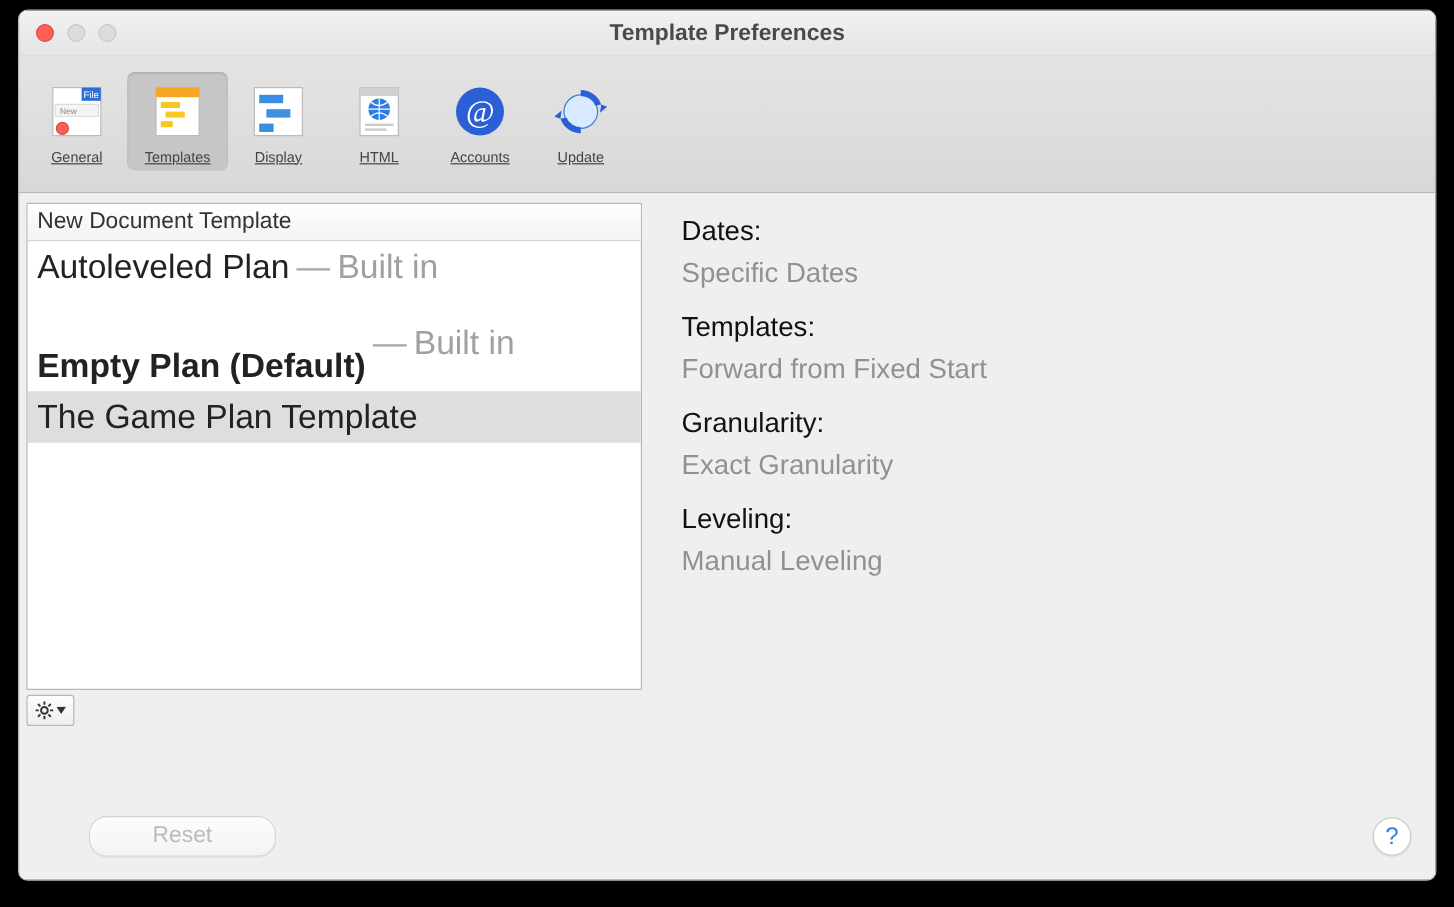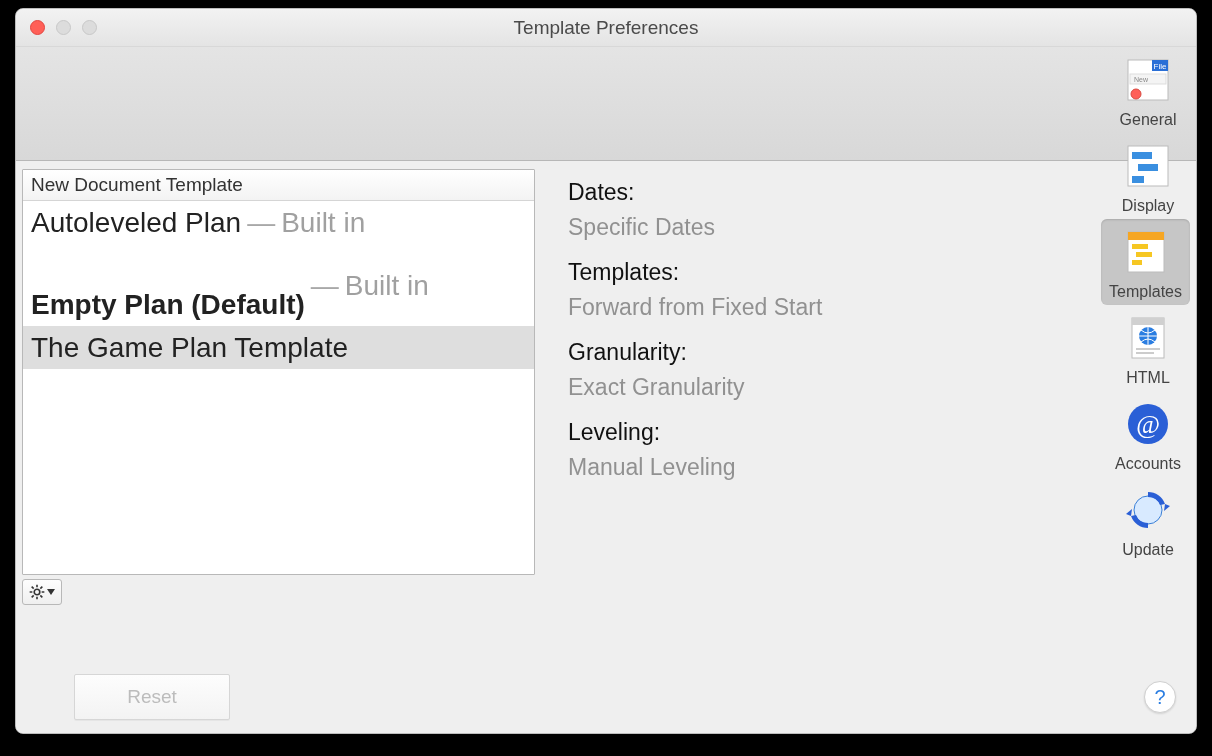--- a/index.html
+++ b/index.html
@@ -37,55 +37,55 @@
   .dot {
     width: 15px; height: 15px; border-radius: 50%;
     background: #dcdcdc; border: 1px solid #c8c8c8;
   }
   .dot.red { background: #ff5f57; border-color: #e24640; }
   .window-title {
     position: absolute; left: 0; right: 0;
     text-align: center;
     font-size: 19px;
     color: #4a4a4a;
-    font-weight: 400;
+    font-weight: 700;
     pointer-events: none;
   }
 
   
   .toolbar {
     height: 114px;
     background: linear-gradient(#e4e4e4, #d8d8d8);
     display: flex;
-    align-items: flex-end;
+    align-items: center;
     padding: 0 6px 6px;
     border-bottom: 1px solid #b7b7b7;
-    flex-direction: column;
   }
   .tool-item {
     display: flex;
     flex-direction: column;
     align-items: center;
     padding: 6px 8px 4px;
     border-radius: 6px;
     cursor: default;
     min-width: 84px;
   }
   .tool-item.selected {
     background: #c6c6c6;
     box-shadow: inset 0 1px 2px rgba(0,0,0,0.15);
   }
   .tool-item .ticon {
     width: 54px; height: 54px;
     display: flex; align-items:center; justify-content:center;
     margin-bottom: 4px;
   }
   .tool-item .tlabel {
-    font-size: 16px;
+    font-size: 12px;
     color: #444;
+    text-decoration: underline;
   }
 
   
   .content {
     display: flex;
     height: calc(100% - 38px - 114px);
     background: #efefef;
   }
 
   
@@ -165,24 +165,24 @@
     position: absolute;
     bottom: 14px;
     left: 0; right: 0;
     height: 44px;
     display: flex;
     align-items: center;
     padding: 0 20px;
   }
   .reset-btn {
     margin-left: 38px;
-    width: 156px; height: 46px;
+    width: 156px; height: 34px;
     background: linear-gradient(#fdfdfd,#f3f3f3);
     border: 1px solid #d6d6d6;
-    border-radius: 2px;
+    border-radius: 15px;
     color: #bcbcbc;
     font-size: 19px;
     display: flex; align-items:center; justify-content:center;
     box-shadow: 0 1px 0 rgba(0,0,0,0.04);
   }
   .help-btn {
     margin-left: auto;
     width: 32px; height: 32px;
     border-radius: 50%;
     background: #fff;
@@ -218,43 +218,43 @@
           <rect x="28" y="4" width="16" height="11" fill="#2a6fd6"></rect>
           <text x="36" y="13" font-size="8" fill="#fff" text-anchor="middle">File</text>
           <rect x="6" y="18" width="36" height="10" fill="#f4f4f4" stroke="#ddd"></rect>
           <text x="10" y="26" font-size="7" fill="#888">New</text>
           <circle cx="12" cy="38" r="5" fill="#ff5f57" stroke="#d94a42"></circle>
         </svg>
       </div>
       <div class="tlabel">General</div>
     </div>
 
-    <div class="tool-item">
-      <div class="ticon">
-        <svg width="48" height="48" viewBox="0 0 48 48">
-          <rect x="4" y="4" width="40" height="40" fill="#fff" stroke="#bbb"></rect>
-          <rect x="8" y="10" width="20" height="7" fill="#3a8fe0"></rect>
-          <rect x="14" y="22" width="20" height="7" fill="#3a8fe0"></rect>
-          <rect x="8" y="34" width="12" height="7" fill="#3a8fe0"></rect>
-        </svg>
-      </div>
-      <div class="tlabel">Display</div>
-    </div>
-
     <div class="tool-item selected">
       <div class="ticon">
         <svg width="48" height="48" viewBox="0 0 48 48">
           <rect x="6" y="4" width="36" height="40" fill="#fff" stroke="#bbb"></rect>
           <rect x="6" y="4" width="36" height="8" fill="#f6a623"></rect>
           <rect x="10" y="16" width="16" height="5" fill="#f6c723"></rect>
           <rect x="14" y="24" width="16" height="5" fill="#f6c723"></rect>
           <rect x="10" y="32" width="10" height="5" fill="#f6c723"></rect>
         </svg>
       </div>
       <div class="tlabel">Templates</div>
+    </div>
+
+    <div class="tool-item">
+      <div class="ticon">
+        <svg width="48" height="48" viewBox="0 0 48 48">
+          <rect x="4" y="4" width="40" height="40" fill="#fff" stroke="#bbb"></rect>
+          <rect x="8" y="10" width="20" height="7" fill="#3a8fe0"></rect>
+          <rect x="14" y="22" width="20" height="7" fill="#3a8fe0"></rect>
+          <rect x="8" y="34" width="12" height="7" fill="#3a8fe0"></rect>
+        </svg>
+      </div>
+      <div class="tlabel">Display</div>
     </div>
 
     <div class="tool-item">
       <div class="ticon">
         <svg width="48" height="48" viewBox="0 0 48 48">
           <rect x="8" y="4" width="32" height="40" fill="#fff" stroke="#bbb"></rect>
           <rect x="8" y="4" width="32" height="7" fill="#d0d0d0"></rect>
           <circle cx="24" cy="22" r="9" fill="#2a7de1"></circle>
           <path d="M15 22 h18 M24 13 v18 M17 16 q7 6 14 0 M17 28 q7 -6 14 0" stroke="#fff" stroke-width="1" fill="none"></path>
           <rect x="12" y="34" width="24" height="2" fill="#ccc"></rect>

